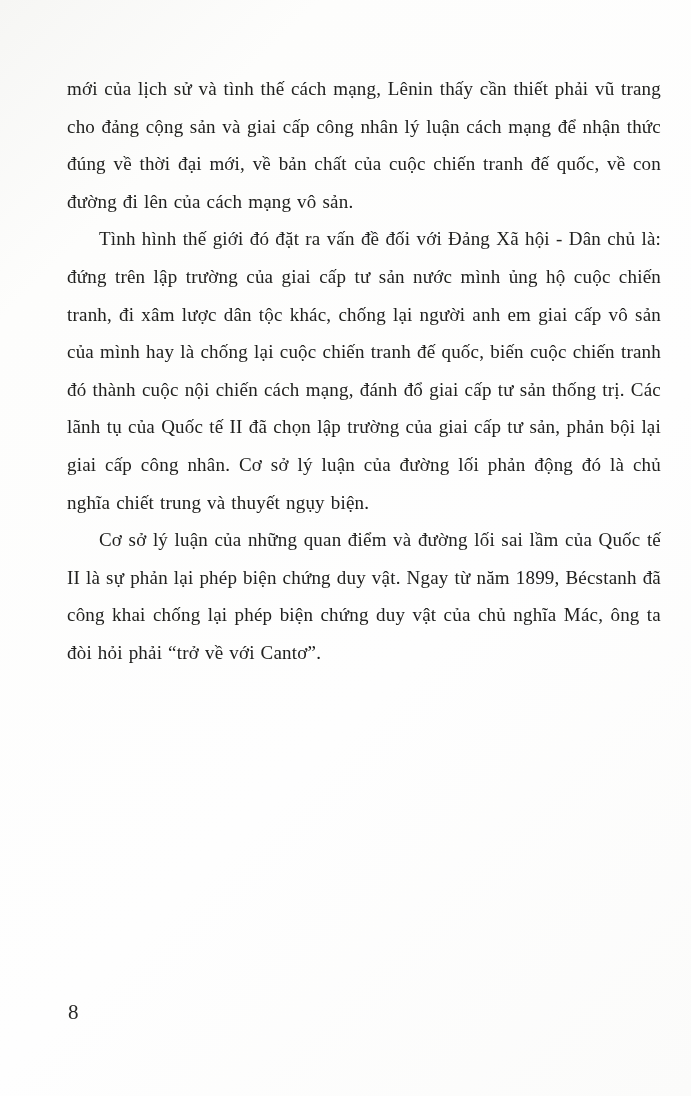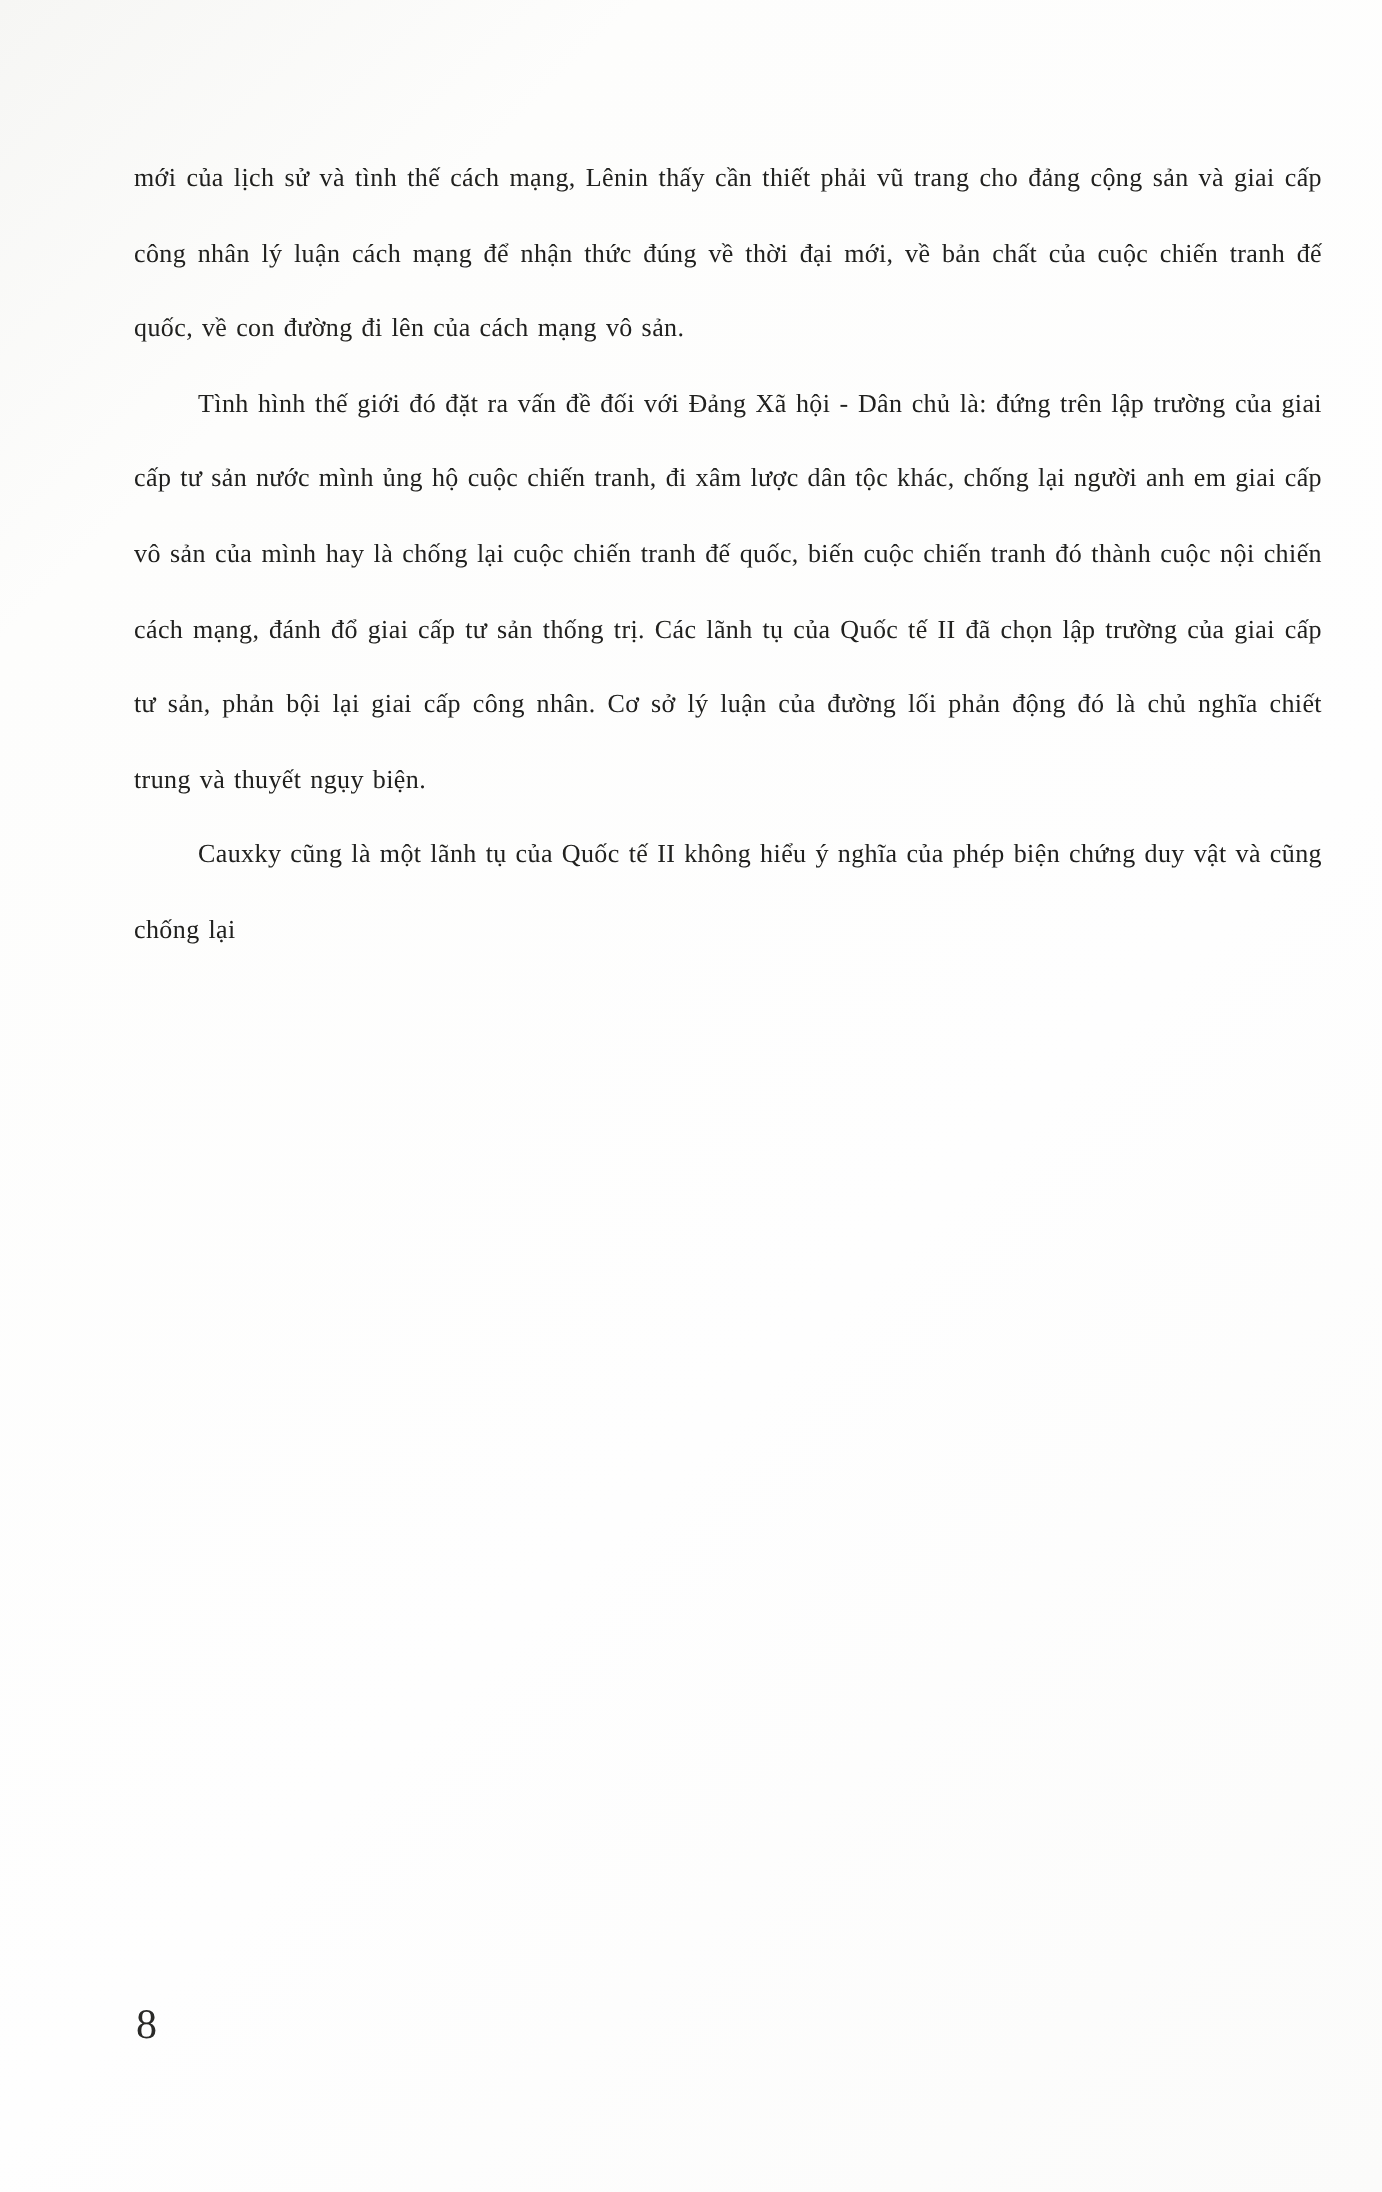--- a/index.html
+++ b/index.html
@@ -22,21 +22,21 @@
   .text-block {
     position: absolute;
     top: 70px;
     left: 67px;
     width: 594px;
     color: #21211f;
   }
   .text-block p {
     margin: 0;
     padding: 0;
-    font-size: 13px;
+    font-size: 19px;
     line-height: 37.6px;
     text-align: justify;
     text-indent: 32px;
     letter-spacing: 0.2px;
     word-spacing: 1px;
   }
   .text-block p.continuation {
     text-indent: 0;
   }
   .page-number {
@@ -47,16 +47,16 @@
     color: #2a2a28;
   }
 </style>
 </head>
 <body>
 
 <div class="scan-page">
   <div class="text-block">
     <p class="continuation">mới của lịch sử và tình thế cách mạng, Lênin thấy cần thiết phải vũ trang cho đảng cộng sản và giai cấp công nhân lý luận cách mạng để nhận thức đúng về thời đại mới, về bản chất của cuộc chiến tranh đế quốc, về con đường đi lên của cách mạng vô sản.</p>
     <p>Tình hình thế giới đó đặt ra vấn đề đối với Đảng Xã hội - Dân chủ là: đứng trên lập trường của giai cấp tư sản nước mình ủng hộ cuộc chiến tranh, đi xâm lược dân tộc khác, chống lại người anh em giai cấp vô sản của mình hay là chống lại cuộc chiến tranh đế quốc, biến cuộc chiến tranh đó thành cuộc nội chiến cách mạng, đánh đổ giai cấp tư sản thống trị. Các lãnh tụ của Quốc tế II đã chọn lập trường của giai cấp tư sản, phản bội lại giai cấp công nhân. Cơ sở lý luận của đường lối phản động đó là chủ nghĩa chiết trung và thuyết ngụy biện.</p>
-    <p>Cauxky cũng là một lãnh tụ của Quốc tế II không hiểu ý nghĩa của phép biện chứng duy vật và cũng chống lại</p>
+    <p>Cơ sở lý luận của những quan điểm và đường lối sai lầm của Quốc tế II là sự phản lại phép biện chứng duy vật. Ngay từ năm 1899, Bécstanh đã công khai chống lại phép biện chứng duy vật của chủ nghĩa Mác, ông ta đòi hỏi phải “trở về với Cantơ”.</p>
   </div>
   <div class="page-number">8</div>
 </div>
 
 </body></html>

